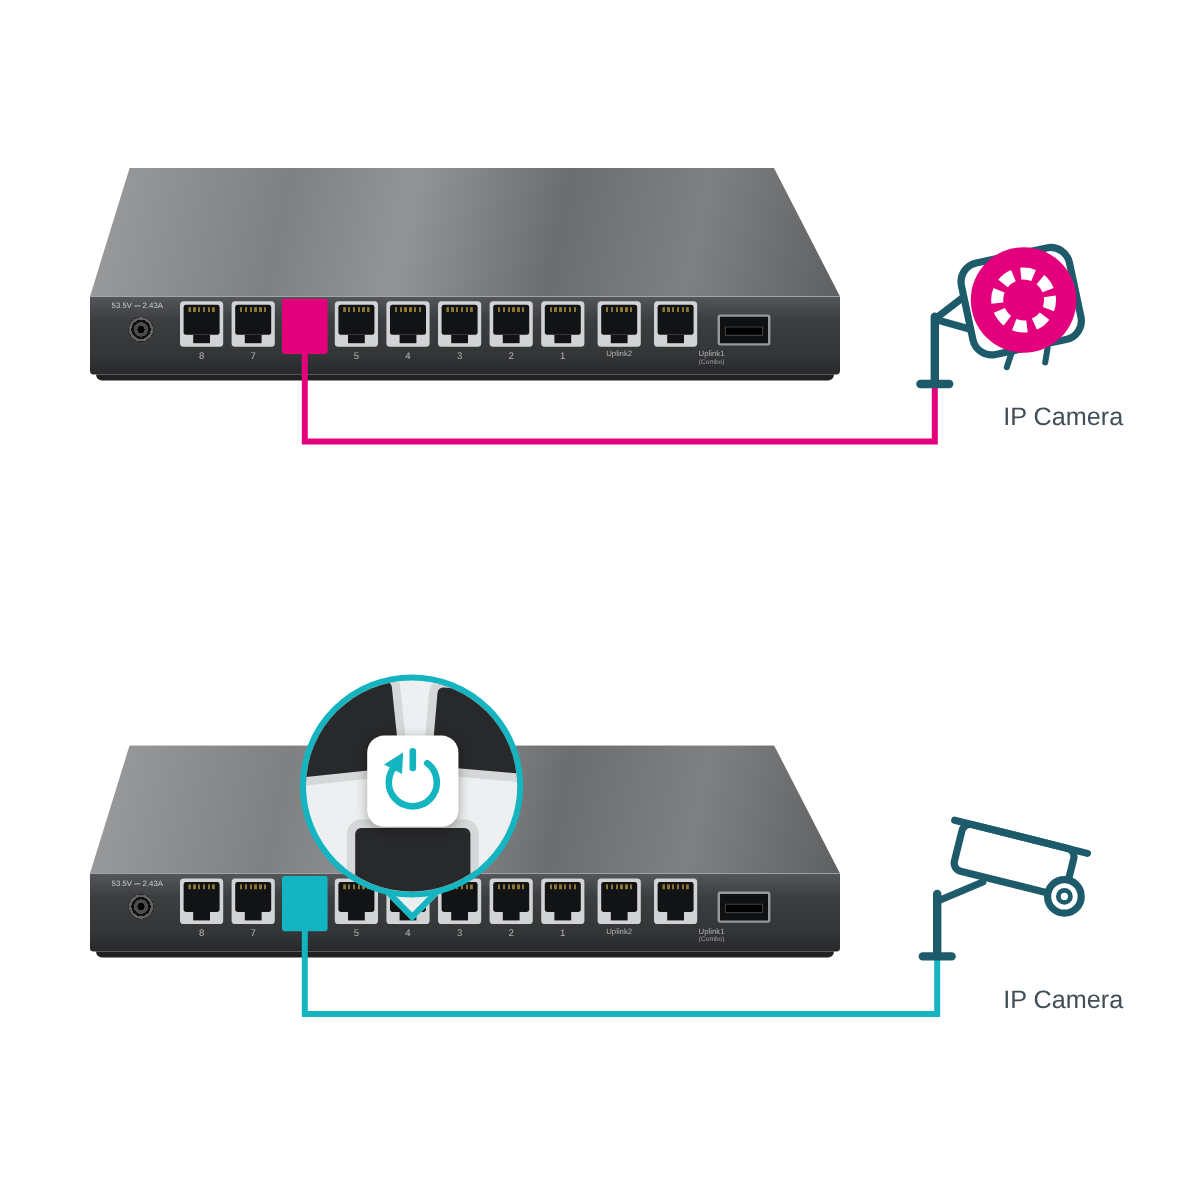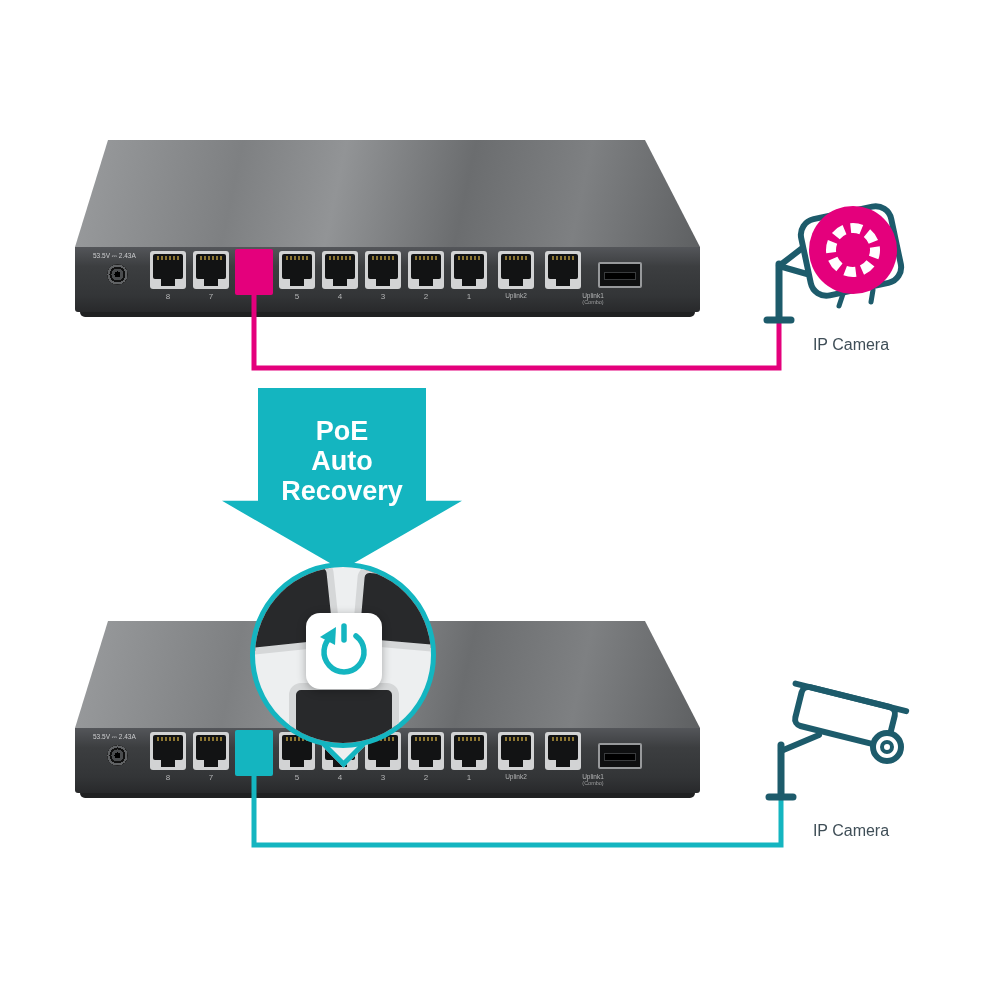--- a/index.html
+++ b/index.html
@@ -36,21 +36,21 @@
     font-size:6.5px;line-height:7px;}
   .uplink1-label .combo{font-size:5.5px;color:#9d9e9f;}
 
   
   #cables{position:absolute;left:0;top:0;pointer-events:none;}
 
   
   .camera{position:absolute;width:170px;height:150px;}
   #camera-top{left:755px;top:190px;}
   #camera-bottom{left:755px;top:665px;}
-  .camera-label{position:absolute;width:170px;text-align:center;font-size:16px;color:var(--text_dark);}
+  .camera-label{position:absolute;width:170px;text-align:right;font-size:21px;color:var(--text_dark);}
   #camera-label-top{left:766px;top:336px;}
   #camera-label-bottom{left:766px;top:822px;}
 
   
   #arrow{position:absolute;left:222px;top:388px;width:240px;height:182px;background:var(--teal);
     clip-path:polygon(15% 0,85% 0,85% 62%,100% 62%,50% 100%,0 62%,15% 62%);}
   #arrow .arrow-text{padding-top:28px;text-align:center;color:#ffffff;font-weight:bold;
     font-size:27px;line-height:30px;}
 
   
@@ -179,27 +179,20 @@
       <div>Uplink1</div>
       <div class="combo">(Combo)</div>
     </div>
   </div>
 
   <svg id="cables" width="1000" height="1000">
     <polyline points="254,282 254,368 779,368 779,305" fill="none" style="stroke:var(--pink)" stroke-width="5"></polyline>
     <polyline points="254,765 254,845 781,845 781,788" fill="none" style="stroke:var(--teal)" stroke-width="5"></polyline>
   </svg>
 
-  <div id="arrow">
-    <div class="arrow-text">
-      <div>PoE</div>
-      <div>Auto</div>
-      <div>Recovery</div>
-    </div>
-  </div>
 
   <svg class="camera" id="camera-top" viewBox="0 0 170 150">
     <g style="stroke:var(--dark_teal)" stroke-linecap="round" fill="none">
       <line x1="24" y1="74" x2="24" y2="128" stroke-width="7"></line>
       <line x1="12" y1="130" x2="36" y2="130" stroke-width="7"></line>
       <line x1="24" y1="76" x2="50" y2="56" stroke-width="6"></line>
       <line x1="24" y1="76" x2="52" y2="84" stroke-width="6"></line>
       <rect x="50" y="22" width="92" height="78" rx="16" stroke-width="6" fill="#ffffff" transform="rotate(-12 96 61)"></rect>
       <line x1="88" y1="104" x2="84" y2="116" stroke-width="5"></line>
       <line x1="118" y1="100" x2="116" y2="112" stroke-width="5"></line>

